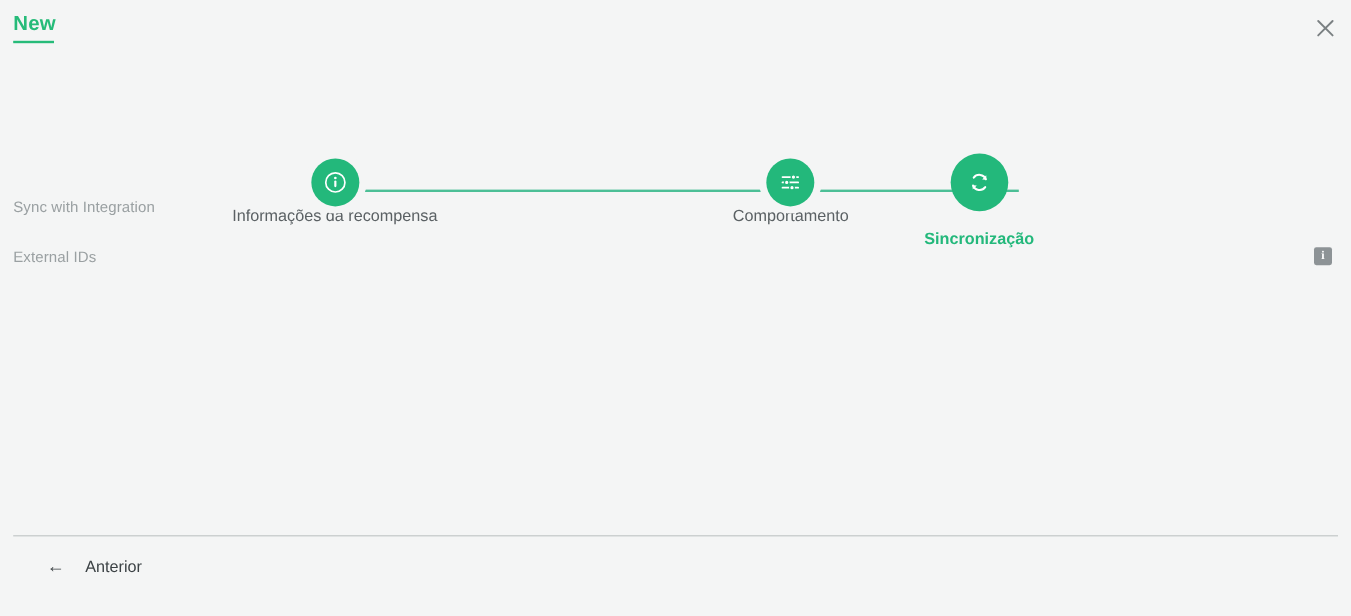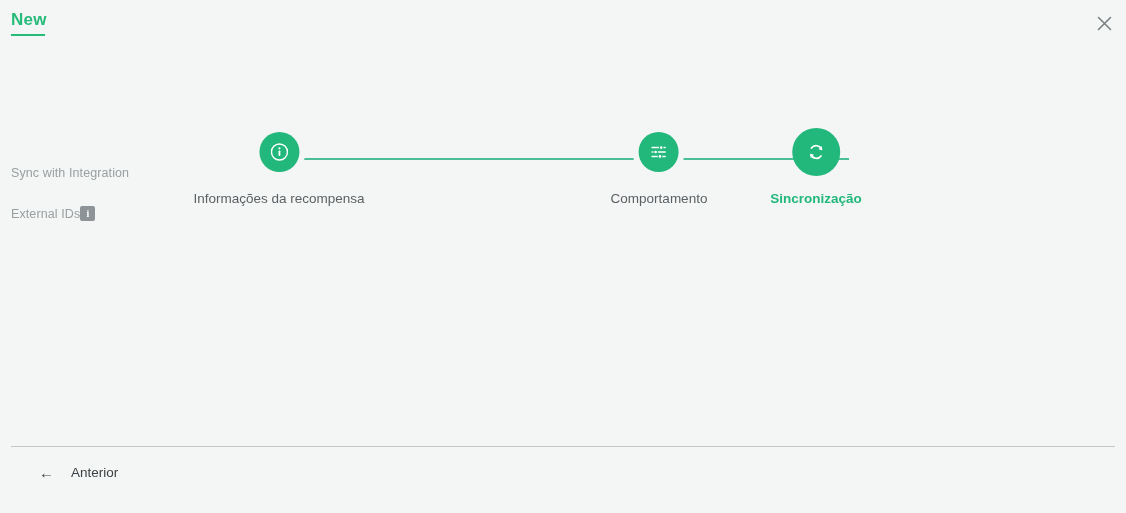--- a/index.html
+++ b/index.html
@@ -89,21 +89,20 @@
     position: relative;
     z-index: 2;
   }
   .step.active .bubble {
     width: 48px;
     height: 48px;
     box-shadow: none;
     margin-top: -4px;
   }
   .step .label {
-    margin-top: 19px;
     font-size: 13.5px;
     color: #5b6164;
     white-space: nowrap;
   }
   .step.active .label {
     color: #23b87b;
     font-weight: 700;
     margin-top: 15px;
   }
   .step svg { display: block; }
@@ -167,20 +166,21 @@
     top: 0;
     height: 31px;
     display: flex;
     align-items: center;
   }
 
   .external-row {
     margin-top: 26px;
     display: flex;
     align-items: center;
+    justify-content: space-between;
   }
   .info-square {
     width: 15px;
     height: 15px;
     border-radius: 2px;
     background: #8d9396;
     display: flex;
     align-items: center;
     justify-content: center;
     cursor: pointer;

